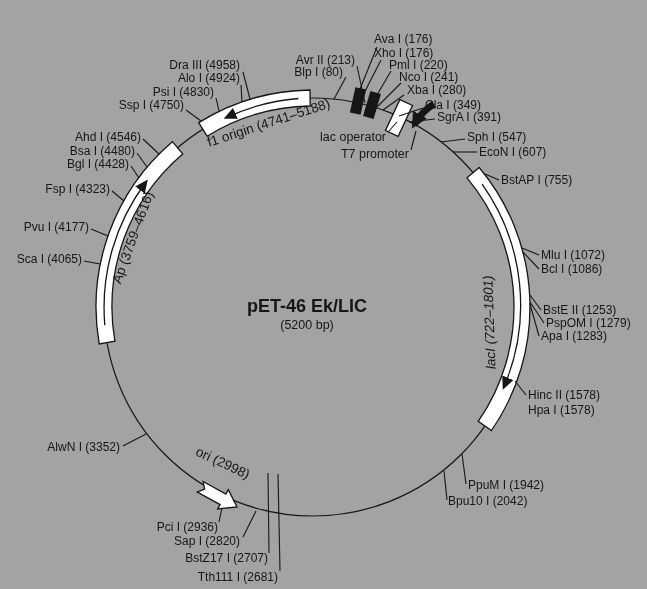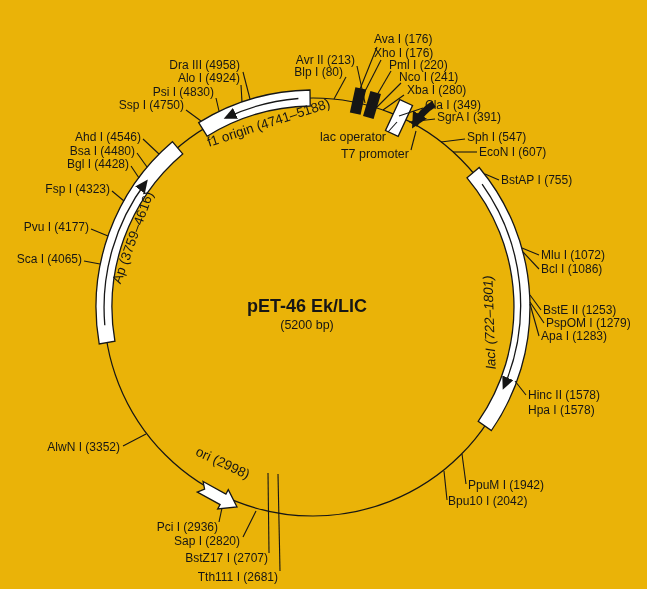--- a/index.html
+++ b/index.html
@@ -1,16 +1,16 @@
 <!DOCTYPE html>
 <html><head>
 <meta charset="utf-8">
 <style>
   html,body{margin:0;padding:0;background:#ffffff;}
-  .stage{width:647px;height:589px;position:relative;background:#eab308;overflow:hidden;}
+  .stage{width:647px;height:589px;position:relative;background:#a3a3a3;overflow:hidden;}
   svg{display:block;font-family:"Liberation Sans","DejaVu Sans",sans-serif;}
   text{fill:#161616;}
   .site-label{font-size:12px;}
   .gene-label{font-size:13.5px;}
   .ann-label{font-size:12.5px;}
   .title-main{font-size:18px;font-weight:bold;}
   .title-sub{font-size:12.5px;}
   .italic{font-style:italic;}
 </style>
 </head>

